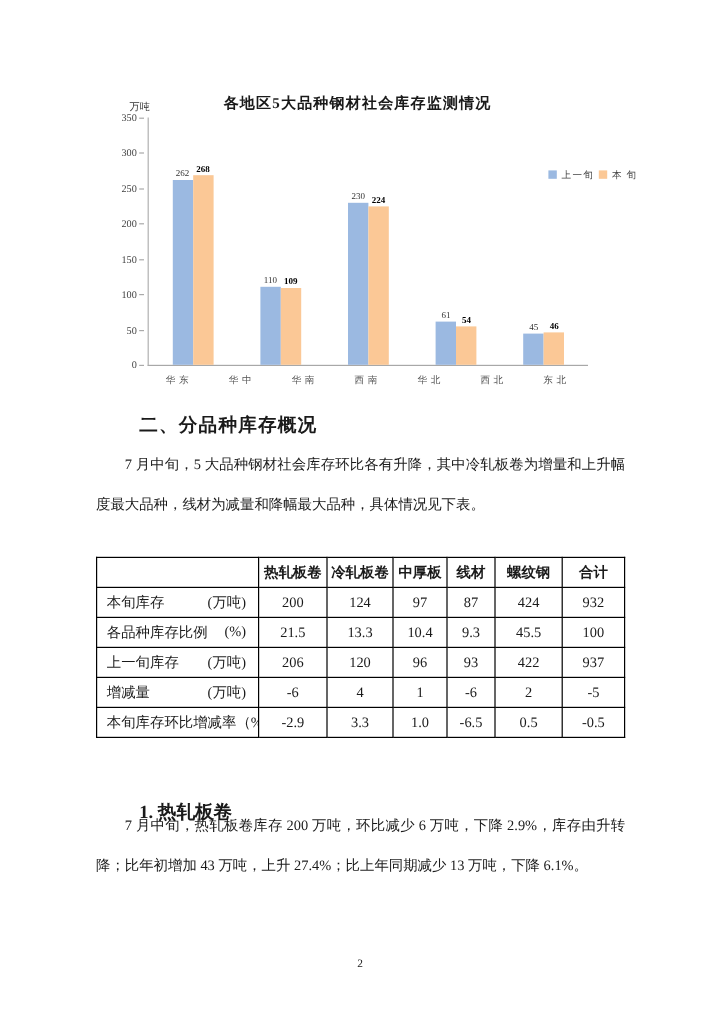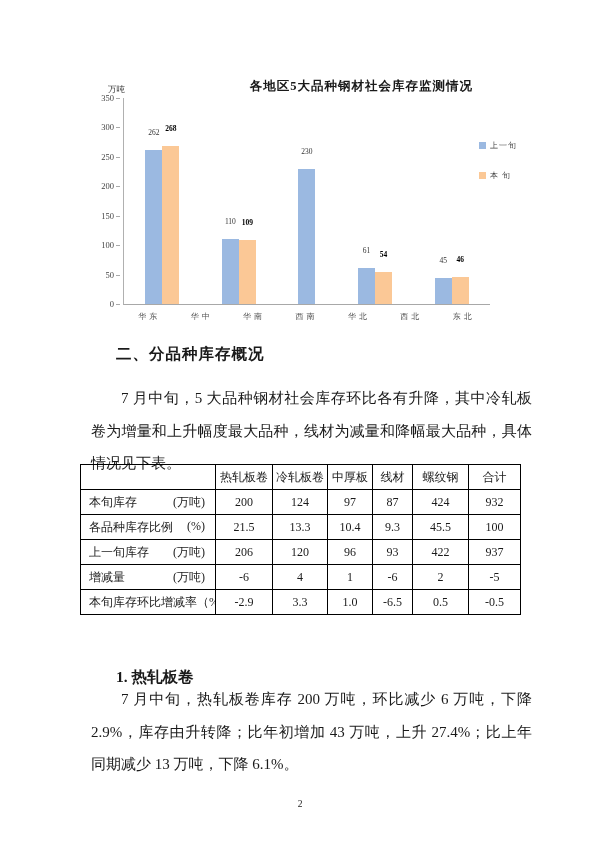--- a/index.html
+++ b/index.html
@@ -5,63 +5,63 @@
   * { box-sizing: border-box; }
   html,body { margin:0; padding:0; background:#e8e8e8; }
   .page {
     position:relative; width:600px; height:849px; margin:0 auto;
     background:#ffffff; overflow:hidden;
     font-family:"Liberation Serif","DejaVu Serif",serif; color:#1a1a1a;
   }
 
   
   .chart-block { position:absolute; top:78px; left:80px; width:440px; height:252px; }
-  .chart-title { position:absolute; top:0; left:43px; width:350px; text-align:right;
+  .chart-title { position:absolute; top:0; left:43px; width:350px; text-align:center;
     font-size:12.5px; font-weight:bold; letter-spacing:1px; }
   .chart-unit { position:absolute; top:6px; left:28px; font-size:8.5px; color:#333; }
   .yticks { position:absolute; top:20px; left:0; width:38px; height:207px; }
   .ytick { position:absolute; right:4px; height:9px; line-height:9px; font-size:8.5px;
     color:#444; text-align:left; }
   .ytick::after { content:""; position:absolute; right:-6px; top:4px; width:4px; height:1px;
     background:#aaa; }
   .plot { position:absolute; top:20px; left:43px; width:367px; height:207px;
     border-left:1px solid #b0b0b0; border-bottom:1px solid #a8a8a8;
     display:flex; justify-content:space-around; align-items:flex-end; }
   .bar-group { display:flex; align-items:flex-end; }
   .bar-col { display:flex; flex-direction:column; align-items:center; }
   .bar { width:17px; }
-  .bar-value { font-size:7.5px; color:#333; margin-bottom:13px; white-space:nowrap; }
+  .bar-value { font-size:7.5px; color:#333; margin-bottom:1px; white-space:nowrap; }
   .bv-bold { font-weight:bold; color:#000; }
   .xlabels { position:absolute; top:233px; left:43px; width:367px; display:flex;
     justify-content:space-around; }
   .xlabel { flex:1; text-align:center; font-size:8px; color:#555; letter-spacing:3px; }
-  .legend { position:absolute; top:62px; left:399px; display:flex; flex-direction:column;
-    gap:19px; }
+  .legend { position:absolute; top:62px; left:377px; display:flex; 
+    gap:4px; }
   .legend-item { display:flex; align-items:center; gap:4px; }
   .legend-swatch { width:7px; height:7px; display:inline-block; }
   .legend-label { font-size:8px; color:#444; letter-spacing:1px; white-space:nowrap; }
 
   
   .sec-heading { position:absolute; top:344px; left:116px; margin:0;
     font-size:15.5px; font-weight:bold; letter-spacing:1px; }
-  .para { position:absolute; left:80px; width:441px; margin:11px; font-size:15px;
+  .para { position:absolute; left:80px; width:441px; margin:0; font-size:12px;
     line-height:32.5px; text-align:justify; text-indent:2em; }
   .para1 { top:371px; }
   .sub-heading { position:absolute; top:667px; left:116px; margin:0;
     font-size:15.5px; font-weight:bold; }
   .para2 { top:672px; }
   .page-number { position:absolute; top:799px; left:0; width:100%; text-align:center;
     font-size:9.5px; }
 
   
   table.inv { position:absolute; top:464px; left:80px; width:440px;
     border-collapse:collapse; table-layout:fixed; font-size:12px; }
   .inv th, .inv td { border:1px solid #000; height:25px; padding:0 2px;
     text-align:center; font-weight:normal; overflow:hidden; white-space:nowrap; }
-  .inv thead th { font-weight:normal; }
+  .inv thead th { font-weight:bold; }
   .inv td.rowlabel { text-align:left; padding-left:8px; padding-right:10px; }
   .inv td.rowlabel .unit { float:right; }
 </style>
 </head>
 <body>
 
 <div class="page">
 
   <div class="chart-block">
     <div class="chart-title">各地区5大品种钢材社会库存监测情况</div>
@@ -94,20 +94,24 @@
           </div>
           <div class="bar-col">
             <div class="bar-value bv-bold">109</div>
             <div class="bar" style="height: 64.1543px; background: rgb(251, 200, 150);"></div>
           </div>
         </div>
         <div class="bar-group">
           <div class="bar-col">
             <div class="bar-value">230</div>
             <div class="bar" style="height: 135.371px; background: rgb(155, 185, 225);"></div>
+          </div>
+          <div class="bar-col">
+            <div class="bar-value bv-bold">224</div>
+            <div class="bar" style="height: 131.84px; background: rgb(251, 200, 150);"></div>
           </div>
         </div>
         <div class="bar-group">
           <div class="bar-col">
             <div class="bar-value">61</div>
             <div class="bar" style="height: 35.9029px; background: rgb(155, 185, 225);"></div>
           </div>
           <div class="bar-col">
             <div class="bar-value bv-bold">54</div>
             <div class="bar" style="height: 31.7829px; background: rgb(251, 200, 150);"></div>

